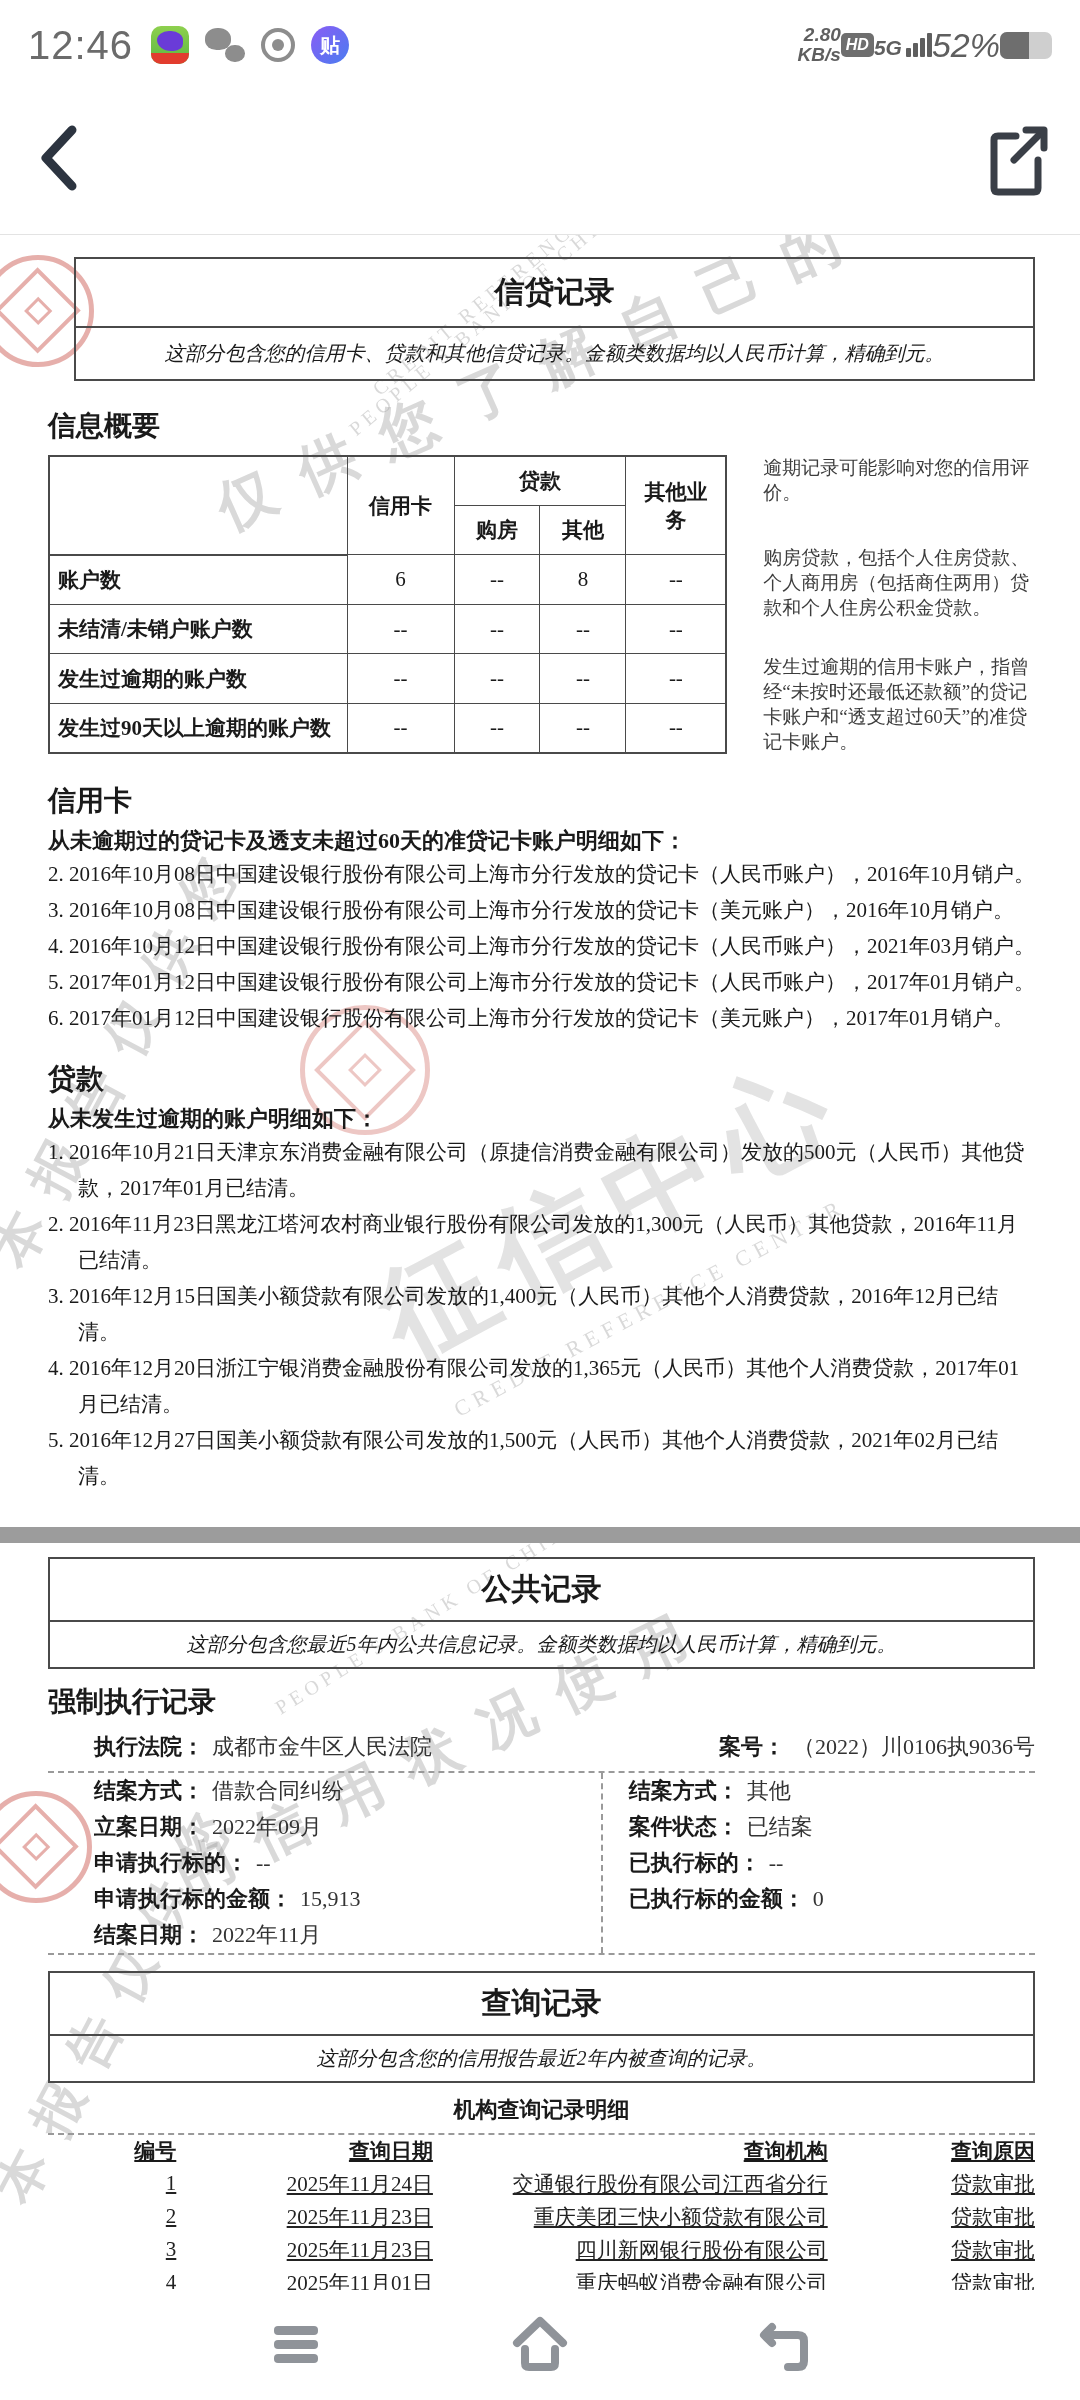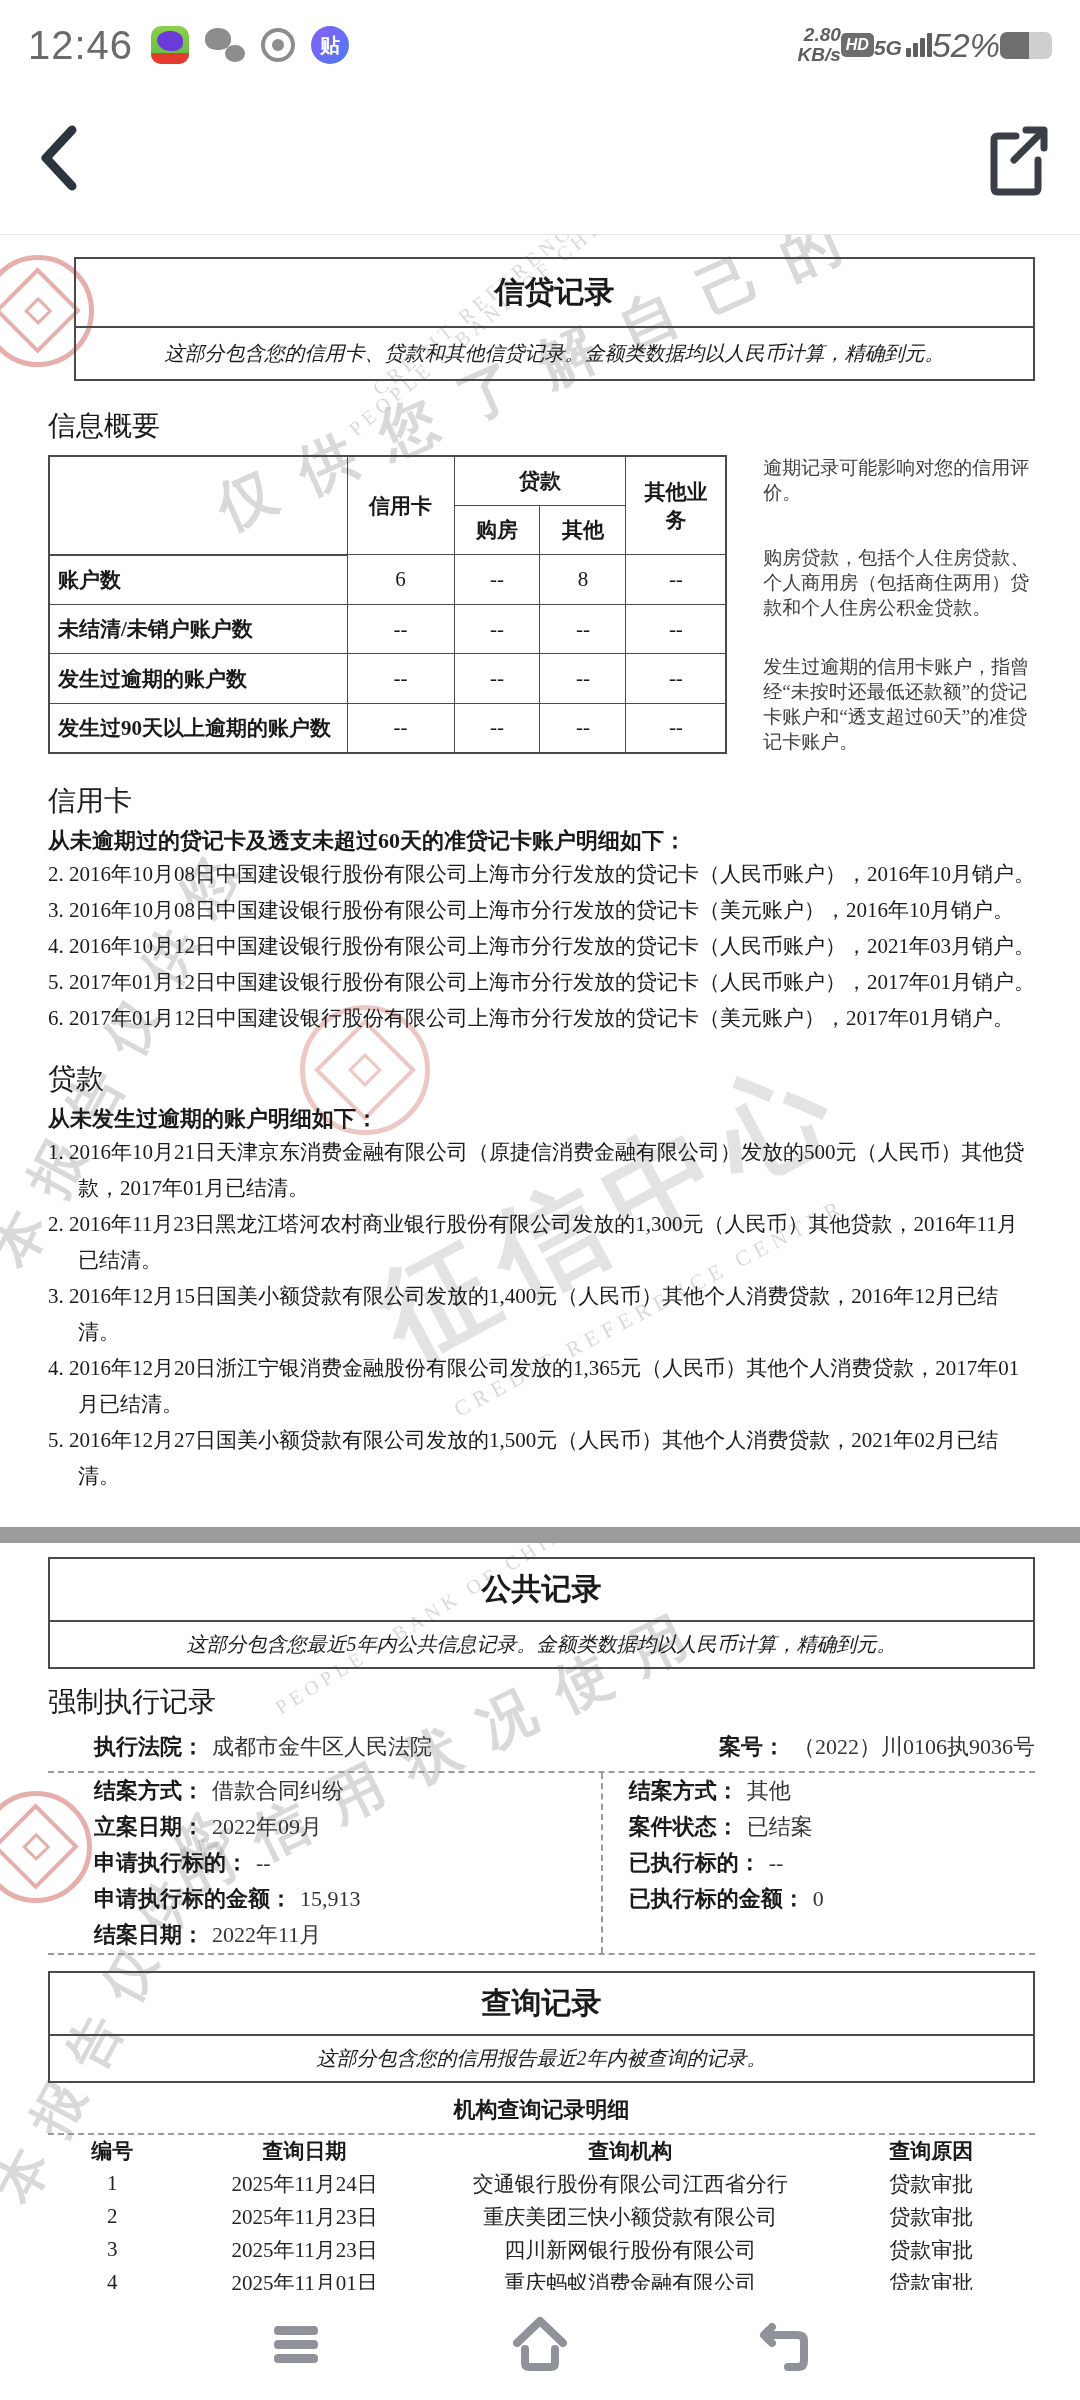--- a/index.html
+++ b/index.html
@@ -41,42 +41,42 @@
   
   .doc{position:absolute;left:0;width:1080px;overflow:hidden;background:#fff;
        font-family:"Liberation Serif","DejaVu Serif",serif;color:#1a1a1a;}
   .doc1{top:235px;height:1292px;}
   .doc2{top:1543px;height:747px;}
   .doc-inner{position:relative;padding:0 45px 0 48px;z-index:2;}
   .page-divider{position:absolute;top:1527px;left:0;width:1080px;height:16px;background:#9c9c9c;}
   .rpt-box{border:2px solid #4a4a4a;background:rgba(255,255,255,.0);}
   .rpt-box .bx-title{border-bottom:2px solid #4a4a4a;text-align:center;font-size:30px;font-weight:bold;padding:13px 0;}
   .rpt-box .bx-sub{text-align:center;font-size:20px;font-weight:normal;font-style:italic;padding:12px 10px;}
-  .sec-h{font-size:28px;font-weight:normal;}
+  .sec-h{font-size:28px;font-weight:bold;}
   .sub-h{font-size:22px;font-weight:bold;}
   .num-item{font-size:21px;line-height:36px;padding-left:30px;text-indent:-30px;}
   
   .sum-wrap{display:flex;margin-top:10px;}
   table.sum{border-collapse:collapse;border:2px solid #4a4a4a;}
   table.sum td,table.sum th{border:1px solid #4a4a4a;font-size:21px;padding:0 8px;height:31px;text-align:center;}
   table.sum .rowlab{text-align:left;font-weight:bold;width:318px;}
   table.sum th{font-weight:bold;}
   .sum-notes{width:300px;margin-left:36px;font-size:19px;line-height:25px;color:#3d3d3d;}
   
   .enf-row1{display:flex;font-size:22px;margin:6px 0 4px 46px;height:40px;align-items:center;}
   .enf-label{font-weight:bold;}
   .enf-val{color:#333;margin-left:8px;}
   .dash{border-top:2px dashed #9a9a9a;height:0;}
   .enf-grid{display:flex;}
   .enf-col{box-sizing:border-box;}
   .enf-col.left{width:56%;padding-left:46px;}
   .enf-col.right{width:44%;border-left:2px dashed #9a9a9a;padding-left:26px;}
   .enf-field{display:flex;align-items:center;height:36px;font-size:22px;}
   
-  .inq-head,.inq-row{display:flex;text-align:center;font-size:21px;}
+  .inq-head,.inq-row{display:flex;text-align:right;font-size:21px;text-decoration:underline;}
   .inq-head{font-weight:bold;height:32px;align-items:center;}
   .inq-row{height:33px;align-items:center;color:#222;}
   .c1{width:13%;}.c2{width:26%;}.c3{width:40%;}.c4{width:21%;}
   .detail-h{text-align:center;font-size:22px;font-weight:bold;}
   
   .wm{position:absolute;z-index:1;pointer-events:none;}
   .wm-txt{color:rgba(145,145,145,.34);white-space:nowrap;font-family:"Liberation Serif",serif;}
   .seal{border:5px solid rgba(205,95,88,.5);border-radius:50%;position:absolute;box-sizing:border-box;}
   .seal .sq{position:absolute;left:20%;top:20%;width:60%;height:60%;border:4px solid rgba(205,95,88,.5);transform:rotate(45deg);box-sizing:border-box;}
   .seal .di{position:absolute;left:40%;top:40%;width:20%;height:20%;border:3px solid rgba(205,95,88,.5);transform:rotate(45deg);box-sizing:border-box;}

